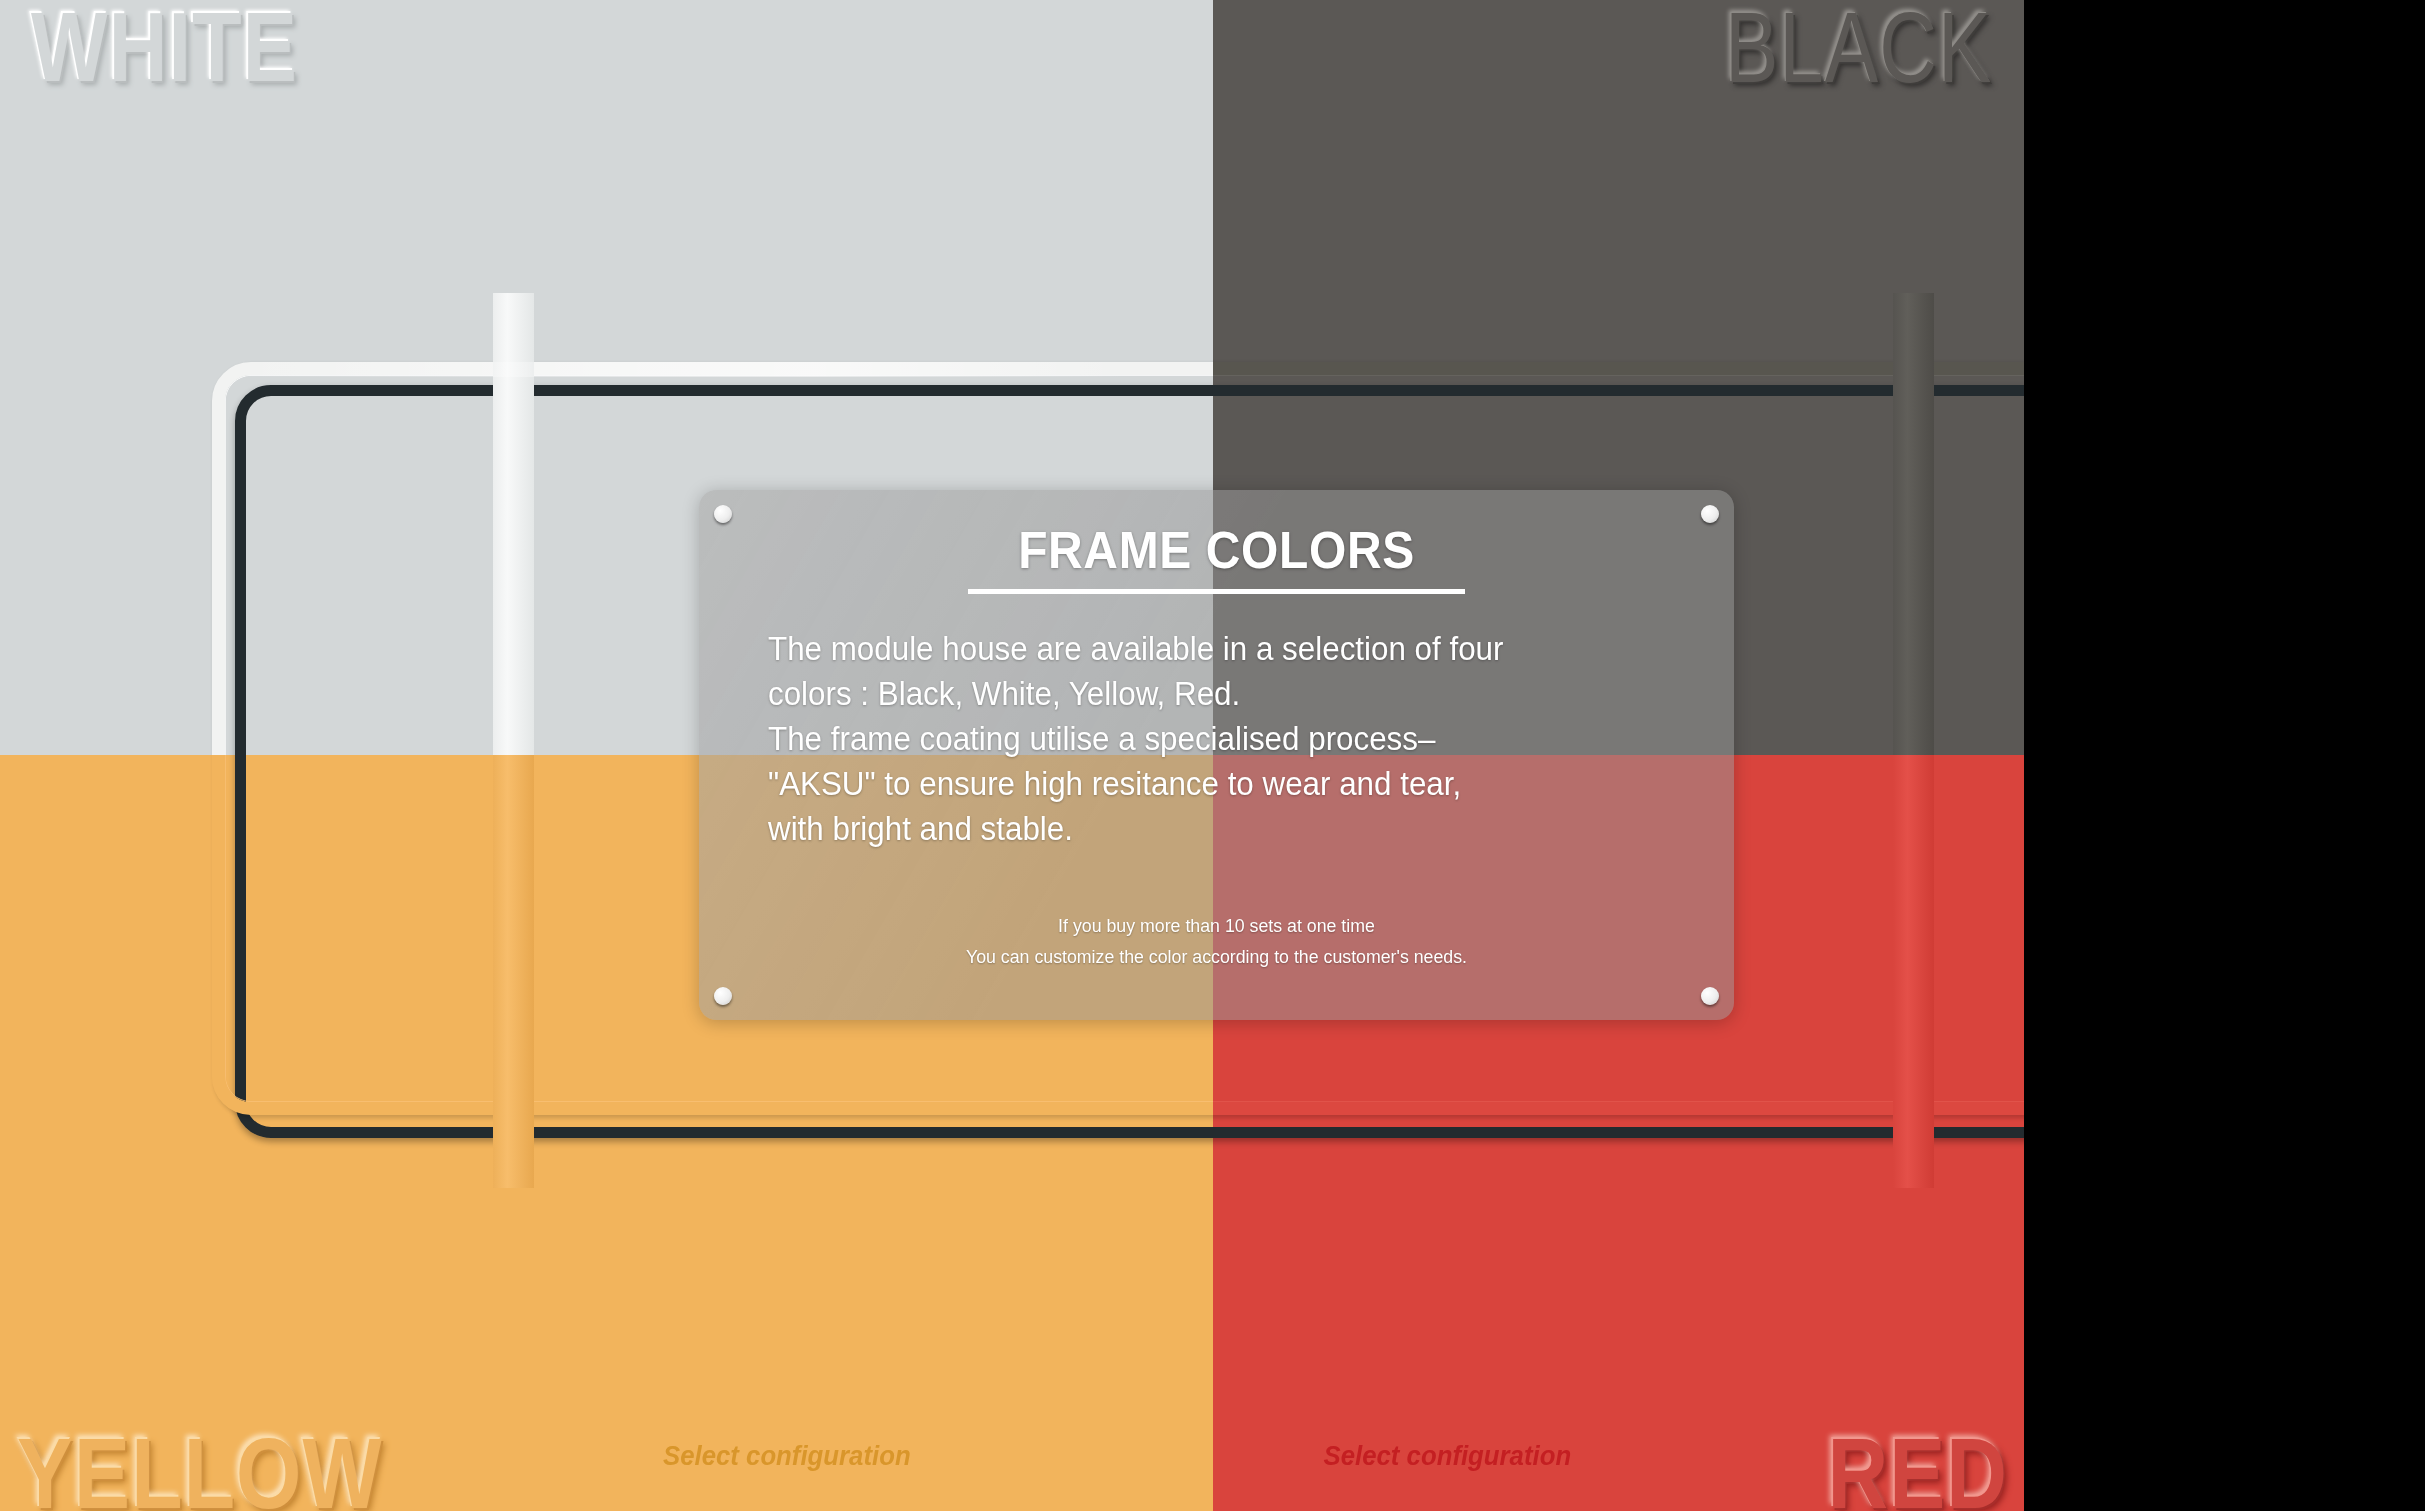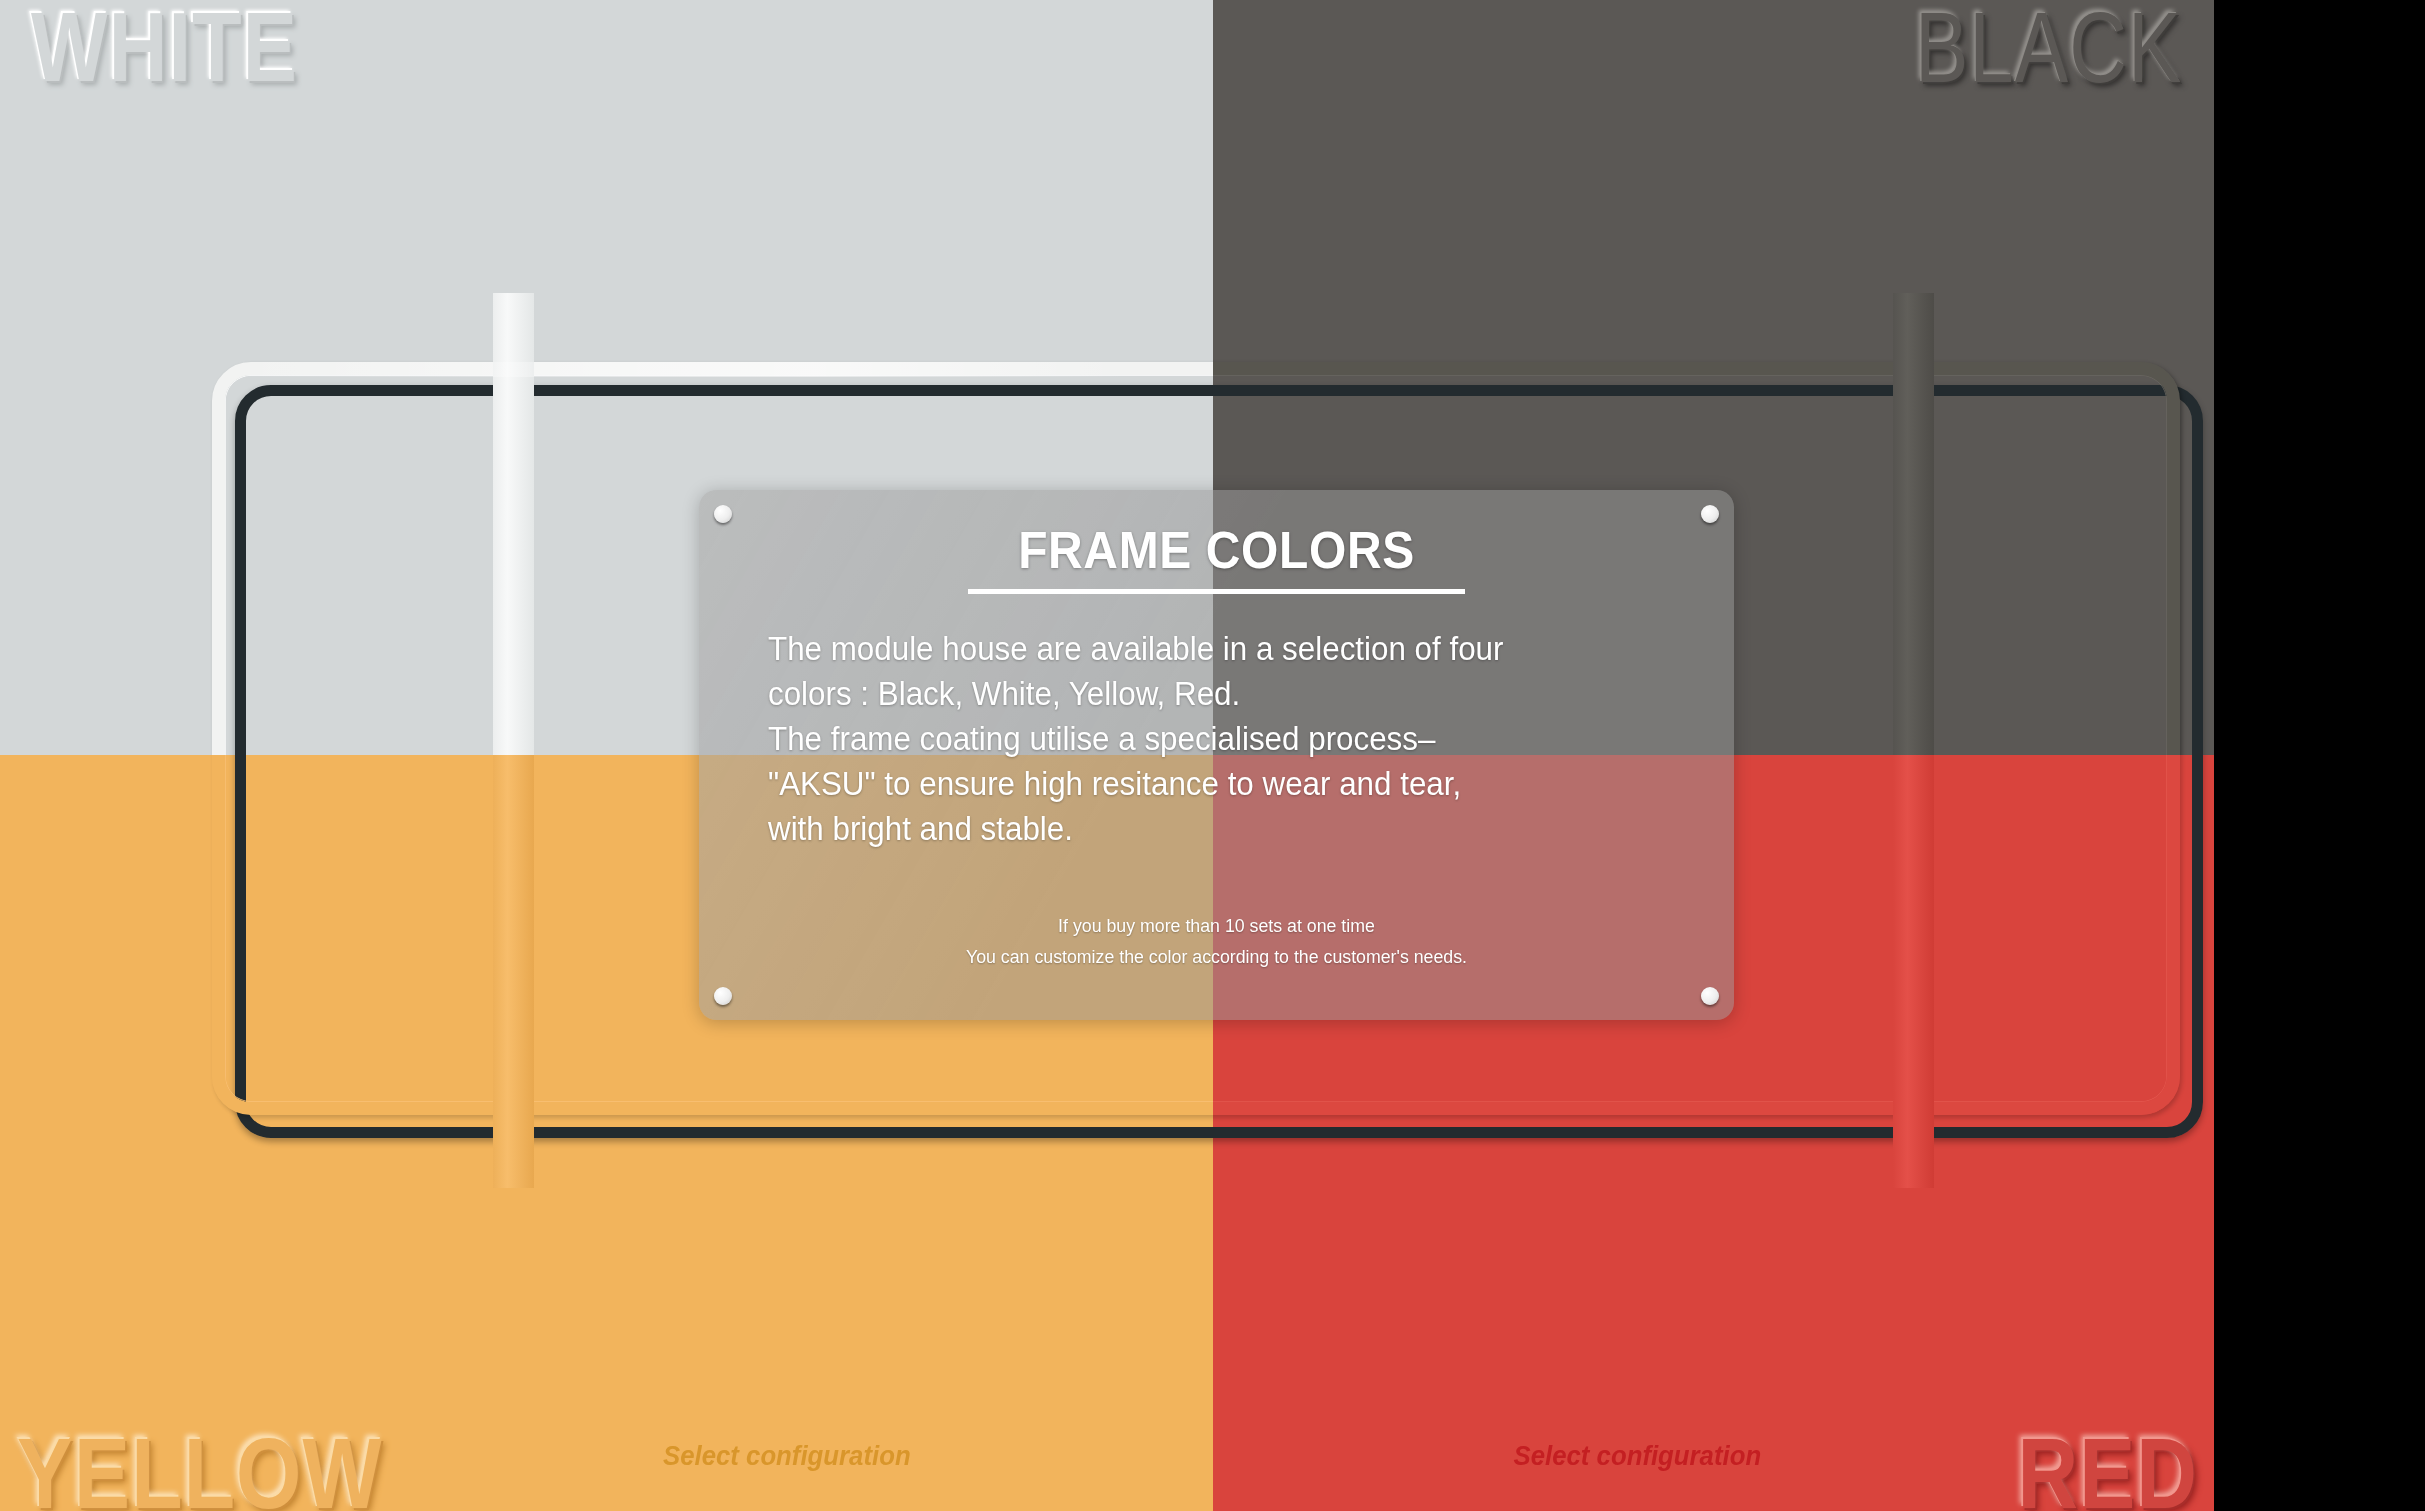--- a/index.html
+++ b/index.html
@@ -1,18 +1,18 @@
 <!DOCTYPE html>
 <html style="font-size:10.7px"><head>
 <meta charset="utf-8">
 <style>
   html,body{margin:0;padding:0;background:#000;}
   *{box-sizing:border-box;}
   #stage{
-    position:relative;width:2214px;height:1511px;overflow:hidden;
+    position:relative;width:2024px;height:1511px;overflow:hidden;
     font-family:"Liberation Sans", sans-serif;
   }
 
   
   .quad{position:absolute;}
   #q-white {left:0;    top:0;     width:1213px; height:755px;}
   #q-black {left:1213px;top:0;    width:1212px; height:755px;}
   #q-yellow{left:0;    top:755px;width:1213px; height:756px;}
   #q-red   {left:1213px;top:755px;width:1212px;height:756px;}
 

